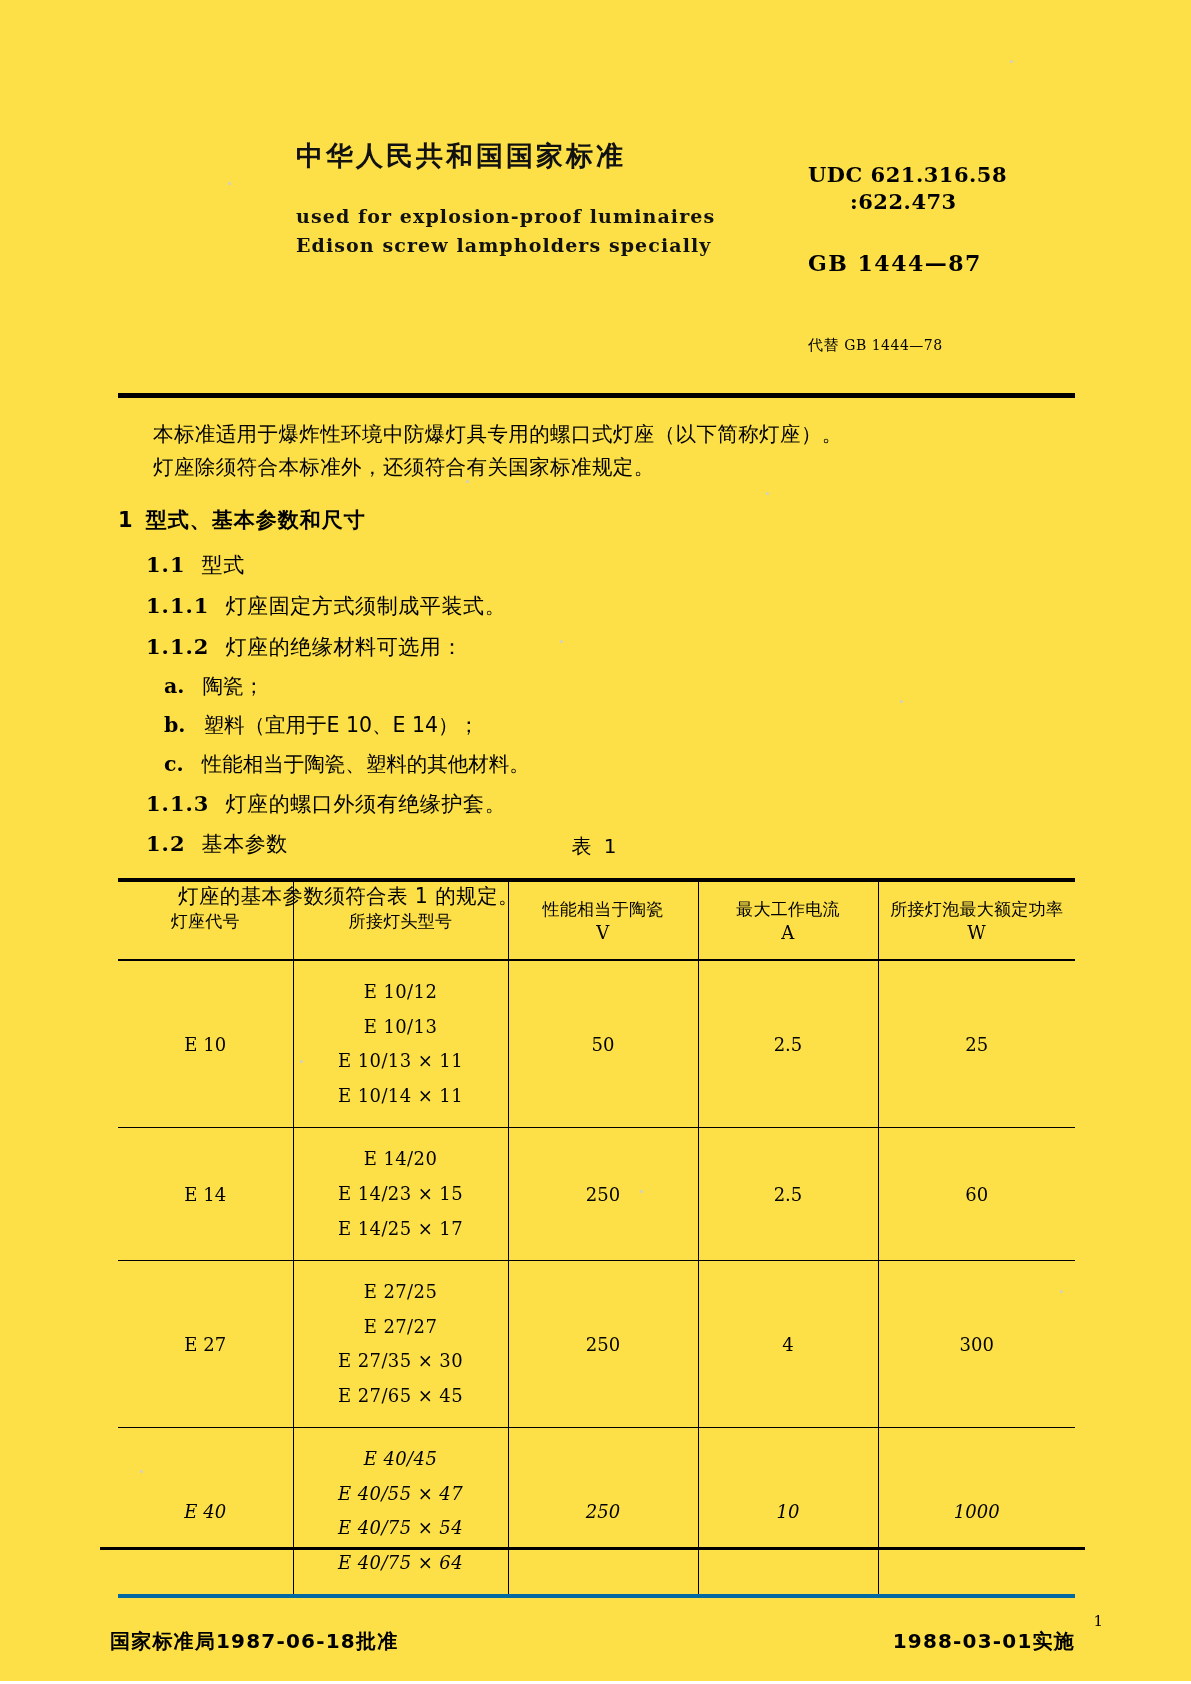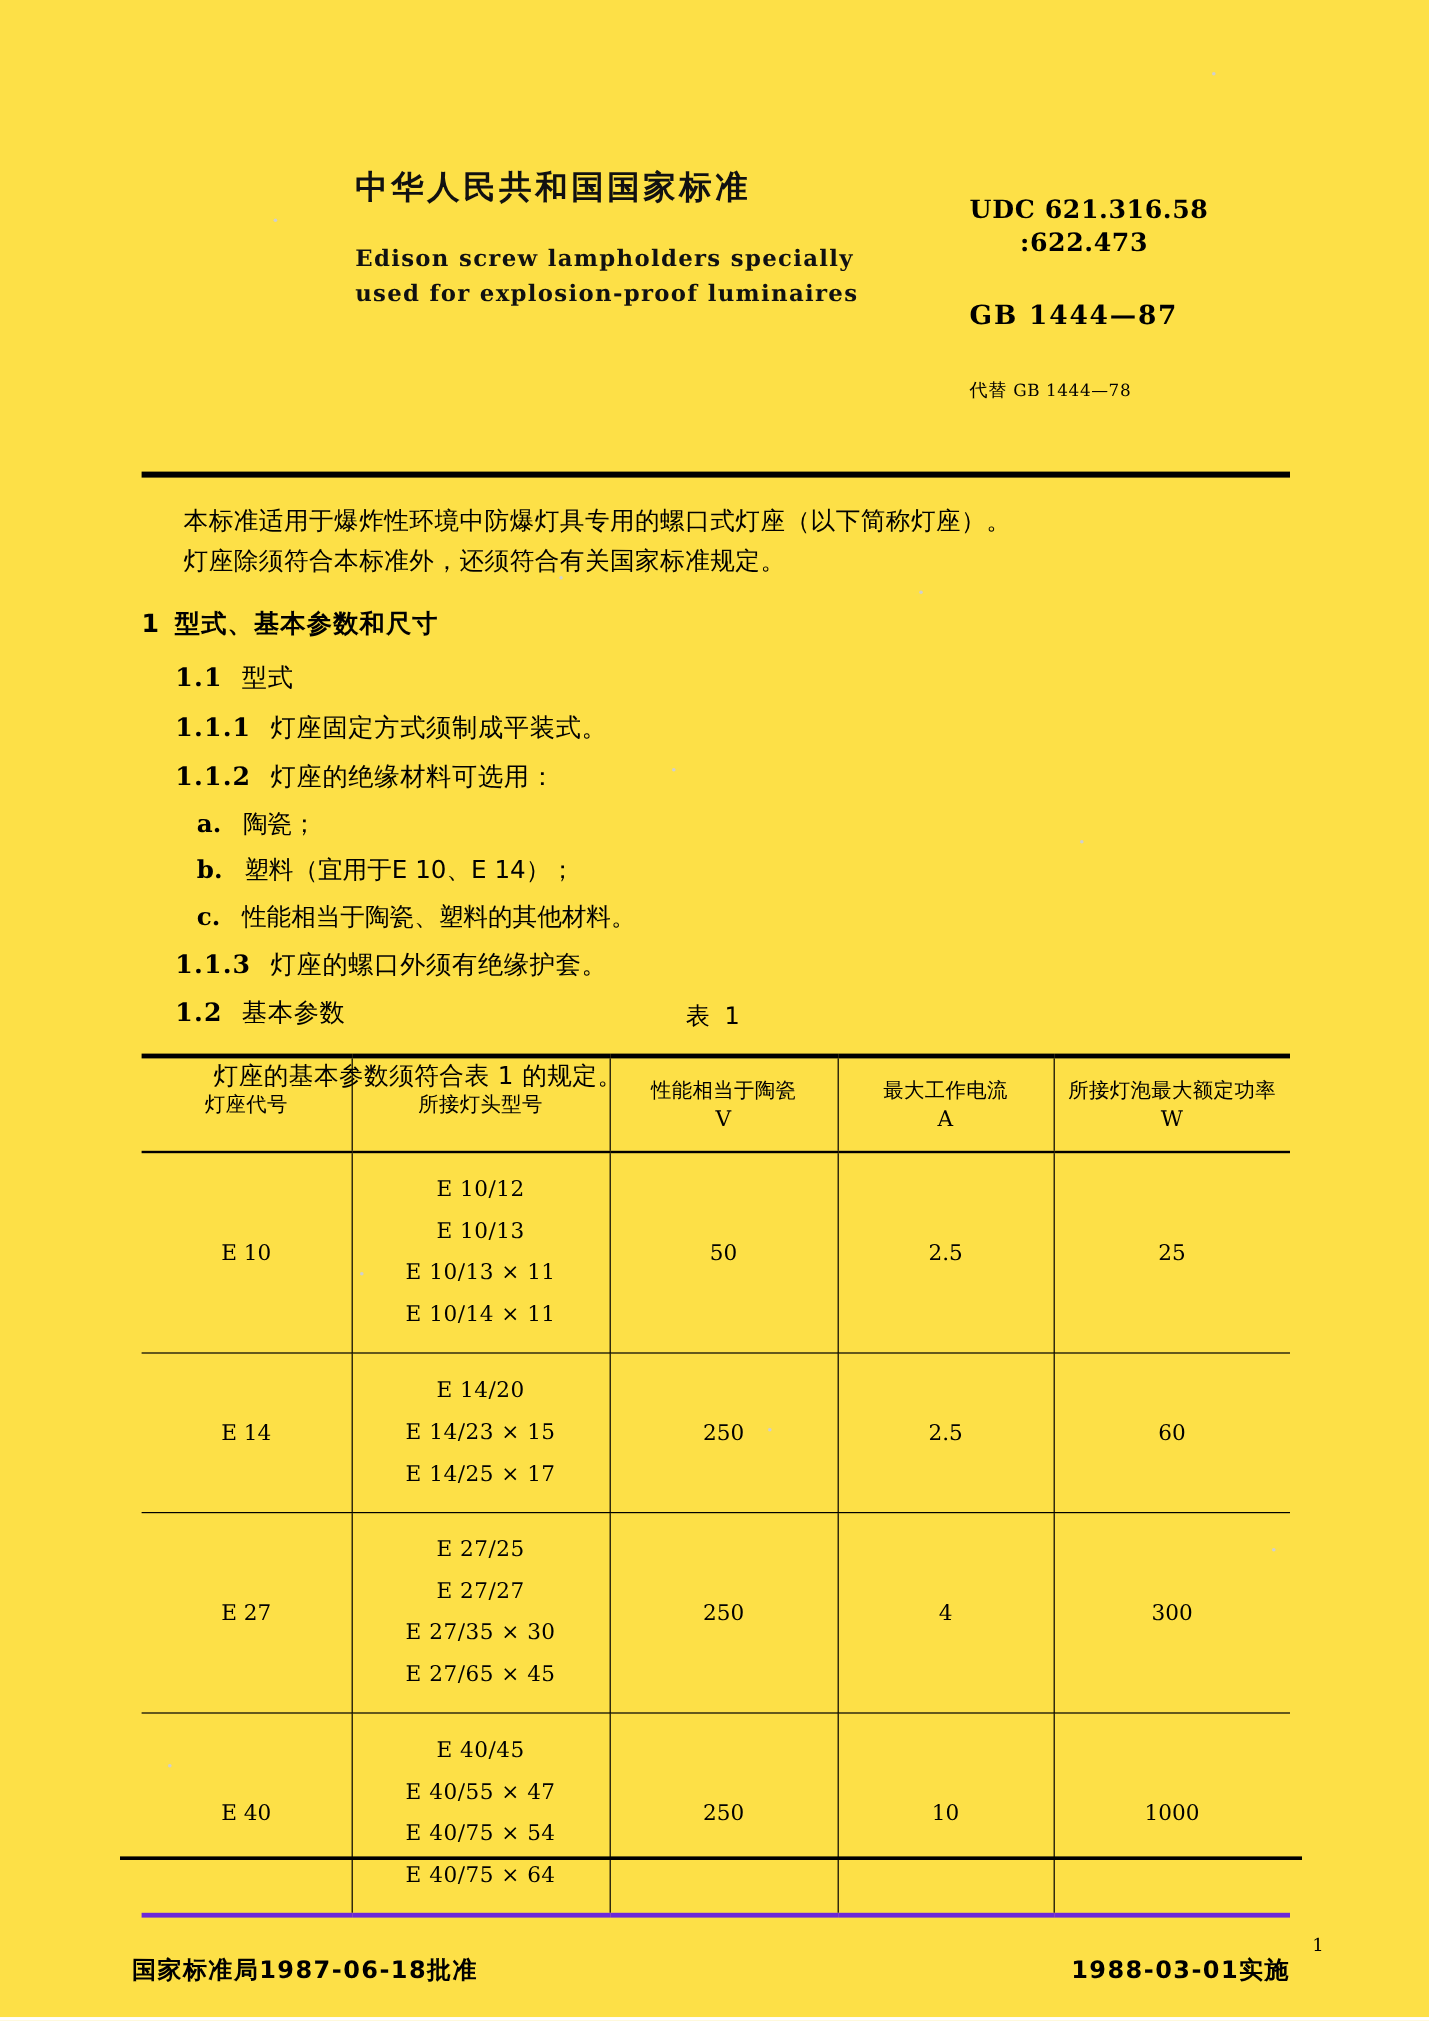--- a/index.html
+++ b/index.html
@@ -84,21 +84,21 @@
     white-space: nowrap;
   }
   .gb-no {
     margin-top: 36px;
     font-size: 22px;
     font-weight: 700;
     letter-spacing: 1.5px;
     white-space: nowrap;
   }
   .replaces {
-    margin-top: 40px;
+    margin-top: 60px;
     font-size: 15px;
     letter-spacing: 0.5px;
     white-space: nowrap;
     font-family: "DejaVu Sans", "Liberation Sans", sans-serif;
   }
   .replaces .small-num {
     font-family: "DejaVu Serif", "Liberation Serif", serif;
     font-size: 14px;
   }
 
@@ -205,21 +205,22 @@
     font-family: "DejaVu Serif", "Liberation Serif", serif;
     font-size: 18px;
     display: block;
   }
   table.params tbody td {
     border-bottom: 1.5px solid #000;
     font-size: 18px;
     padding: 14px 0;
   }
   table.params tbody tr:last-child td {
-    border-bottom: 4px solid #6d28d9;
+    border-bottom: 4px solid #0369a1;
+    font-style: italic;
   }
   table.params th:first-child,
   table.params td:first-child { border-left: none; }
   table.params th:last-child,
   table.params td:last-child { border-right: none; }
   .code-cell { font-size: 19px; }
   .types-cell { padding: 12px 4px; }
   .types-cell div {
     line-height: 1.92;
     font-size: 18px;
@@ -276,22 +277,22 @@
 
 <div class="page">
 
   <div class="header">
 
     <div class="hdr-left">
       <div class="national-line">中华人民共和国国家标准</div>
 
 
       <div class="en-title">
+        <div>used for explosion-proof luminaires</div>
         <div>Edison screw lampholders specially</div>
-        <div>used for explosion-proof luminaires</div>
       </div>
     </div>
 
     <div class="hdr-right">
       <div class="udc">UDC 621.316.58</div>
       <div class="udc-2">:622.473</div>
       <div class="gb-no">GB 1444—87</div>
       <div class="replaces">
         <span>代替</span>
         <span class="small-num">GB 1444—78</span>

